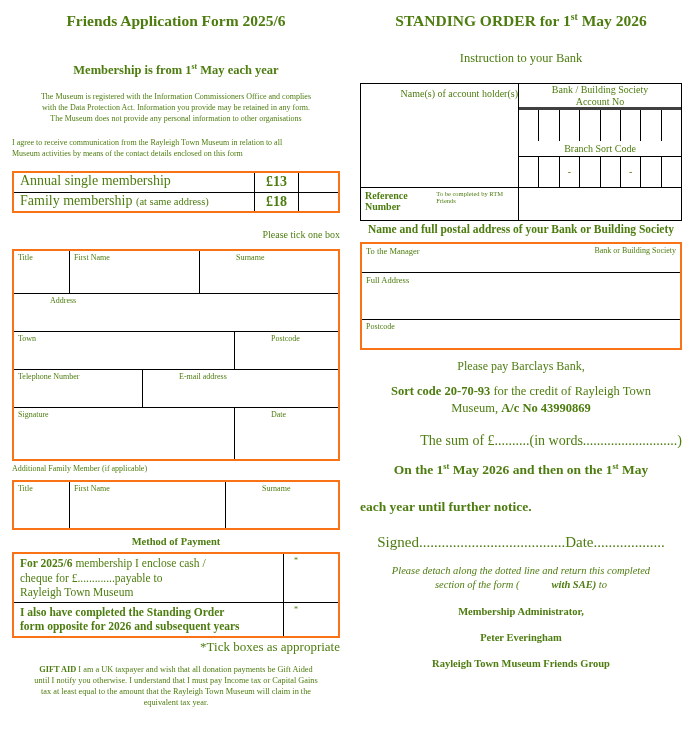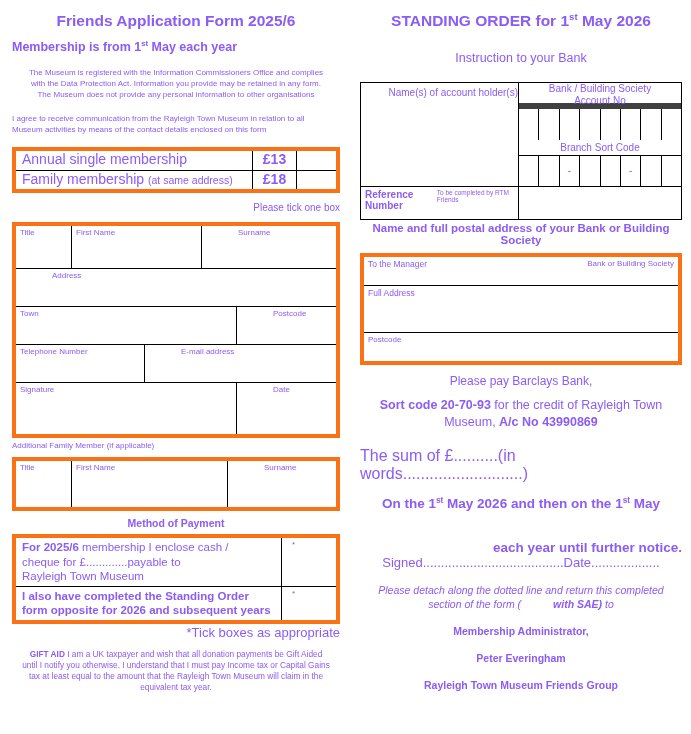--- a/index.html
+++ b/index.html
@@ -1,48 +1,48 @@
 <!DOCTYPE html>
 <html><head>
 <meta charset="utf-8">
 <style>
   * { margin:0; padding:0; box-sizing:border-box; }
   html,body { background:#fff; }
   .page {
     position:relative; width:691px; height:734px; background:#ffffff;
-    color:#8b5cf6; font-family:Liberation Sans, sans-serif;
+    color:#4d7c0f; font-family:Liberation Serif, serif;
     overflow:hidden;
   }
   .col { position:absolute; top:0; }
   .col-left  { left:12px;  width:328px; }
   .col-right { left:360px; width:322px; }
 
   .h1 { font-size:15.5px; font-weight:bold; text-align:center; margin-top:12px; }
-  .h2b { font-size:12.5px; font-weight:bold; text-align:left; margin-top:10px; }
+  .h2b { font-size:12.5px; font-weight:bold; text-align:center; margin-top:33px; }
   .h2n { font-size:12.5px; font-weight:normal; text-align:center; margin-top:21px; }
   .sp { font-size:62%; vertical-align:super; line-height:0; }
 
   .small-c { font-size:8px; line-height:11px; text-align:center; margin-top:13px; white-space:pre-line; }
   .small-l { font-size:8px; line-height:11px; text-align:left;  margin-top:13px; white-space:pre-line; }
 
   
-  .tbl { border:4px solid #f97316; }
+  .tbl { border:2px solid #f97316; }
   .trow { display:flex; border-top:1px solid #000; }
   .trow:first-child { border-top:none; }
   .tcell { border-left:1px solid #000; padding:2px 4px; font-size:8px; line-height:10px; }
   .tcell:first-child { border-left:none; }
 
   
   .fee { margin-top:12px; }
   .fee .trow { height:19px; }
   .fee-label { flex:1; font-size:14px; line-height:16px; padding:0 0 0 6px; }
   .fee-label .small { font-size:10.5px; }
   .fee-price { width:44px; font-size:14px; font-weight:bold; text-align:center; line-height:17px; padding:0; }
   .fee-tick { width:40px; }
-  .tick-note { font-size:10px; text-align:right; margin-top:9px; }
+  .tick-note { font-size:10px; text-align:right; margin-top:16px; }
 
   
   .details { margin-top:9px; }
   .r-h42 { height:42px; } .r-h38 { height:38px; } .r-h52 { height:52px; }
   .w55 { width:55px; } .w130 { width:130px; } .w128 { width:128px; }
   .w220 { width:220px; } .flex1 { flex:1;padding-left:36px; }
 
   .addl-label { font-size:8px; margin-top:3px; }
   .addl { margin-top:7px; }
   .addl .trow { height:46px; }
@@ -59,21 +59,21 @@
 
   .gift { font-size:8.3px; line-height:11px; text-align:center; margin-top:9px; }
   .gift .lead { font-weight:bold; }
   .gift .body { white-space:pre-line; }
 
   
   .btable { border:1px solid #000; margin-top:17px; font-size:9.5px; }
   .b-top { display:flex; }
   .b-left { width:158px; border-right:1px solid #000; font-size:10px; text-align:right; padding-top:4px; }
   .b-right { flex:1; }
-  .b-acct-head { border-bottom:6px solid #404040; text-align:center; font-size:10px; line-height:12px; height:26px; white-space:pre-line; }
+  .b-acct-head { border-bottom:3px solid #404040; text-align:center; font-size:10px; line-height:12px; height:26px; white-space:pre-line; }
   .b-cells { display:flex; }
   .b-cell { flex:1; border-left:1px solid #000; text-align:center; font-size:10px; }
   .b-cell:first-child { border-left:none; }
   .b-row1 .b-cell { height:31px; line-height:31px; }
   .b-sort-head { border-bottom:1px solid #000; text-align:center; font-size:10px; height:16px; line-height:15px; }
   .b-row2 .b-cell { height:30px; line-height:30px; }
   .b-ref { display:flex; border-top:1px solid #000; height:33px; }
   .b-ref-left { width:158px; border-right:1px solid #000; padding:2px 4px 0; display:flex; flex-direction:row; justify-content:space-between; }
   .b-ref-title { font-size:10px; font-weight:bold; }
   .b-ref-note { font-size:6.5px; }
@@ -84,24 +84,24 @@
   .mgr { margin-top:7px; }
   .mgr-r1 { height:28px; display:flex; justify-content:space-between; padding:2px 4px; }
   .mgr-r1 .lft { font-size:8.5px; }
   .mgr-r1 .rgt { font-size:8px; }
   .mgr-r2 { height:47px; border-top:1px solid #000; padding:2px 4px; font-size:8.5px; }
   .mgr-r3 { height:29px; border-top:1px solid #000; padding:2px 4px; font-size:8px; }
 
   .pay-line { font-size:12px; text-align:center; margin-top:9px; }
   .sort-block { font-size:12.5px; line-height:17px; text-align:center; margin-top:9px; white-space:pre-line; }
   .sort-block b { font-weight:bold; }
-  .sum-line { font-size:16px; text-align:left; margin-top:16px; }
+  .sum-line { font-size:14px; text-align:right; margin-top:16px; }
   .on-line { font-size:13.5px; font-weight:bold; text-align:center; margin-top:13px; }
-  .each-line { font-size:13.5px; font-weight:bold; text-align:right; margin-top:29px; }
-  .signed-line { font-size:13px; text-align:center; }
+  .each-line { font-size:13.5px; font-weight:bold; text-align:left; margin-top:21px; }
+  .signed-line { font-size:15px; text-align:center; margin-top:19px; }
   .detach { font-size:10.5px; font-style:italic; line-height:14px; text-align:center; margin-top:13px; white-space:pre-line; }
   .detach b { font-weight:bold;margin-left:32px; }
   .addr-line { font-size:10.5px; font-weight:bold; text-align:center; margin-top:15px; }
   .addr-line.first { margin-top:14px; }
 </style>
 </head>
 <body>
 
 <div class="page">
 

